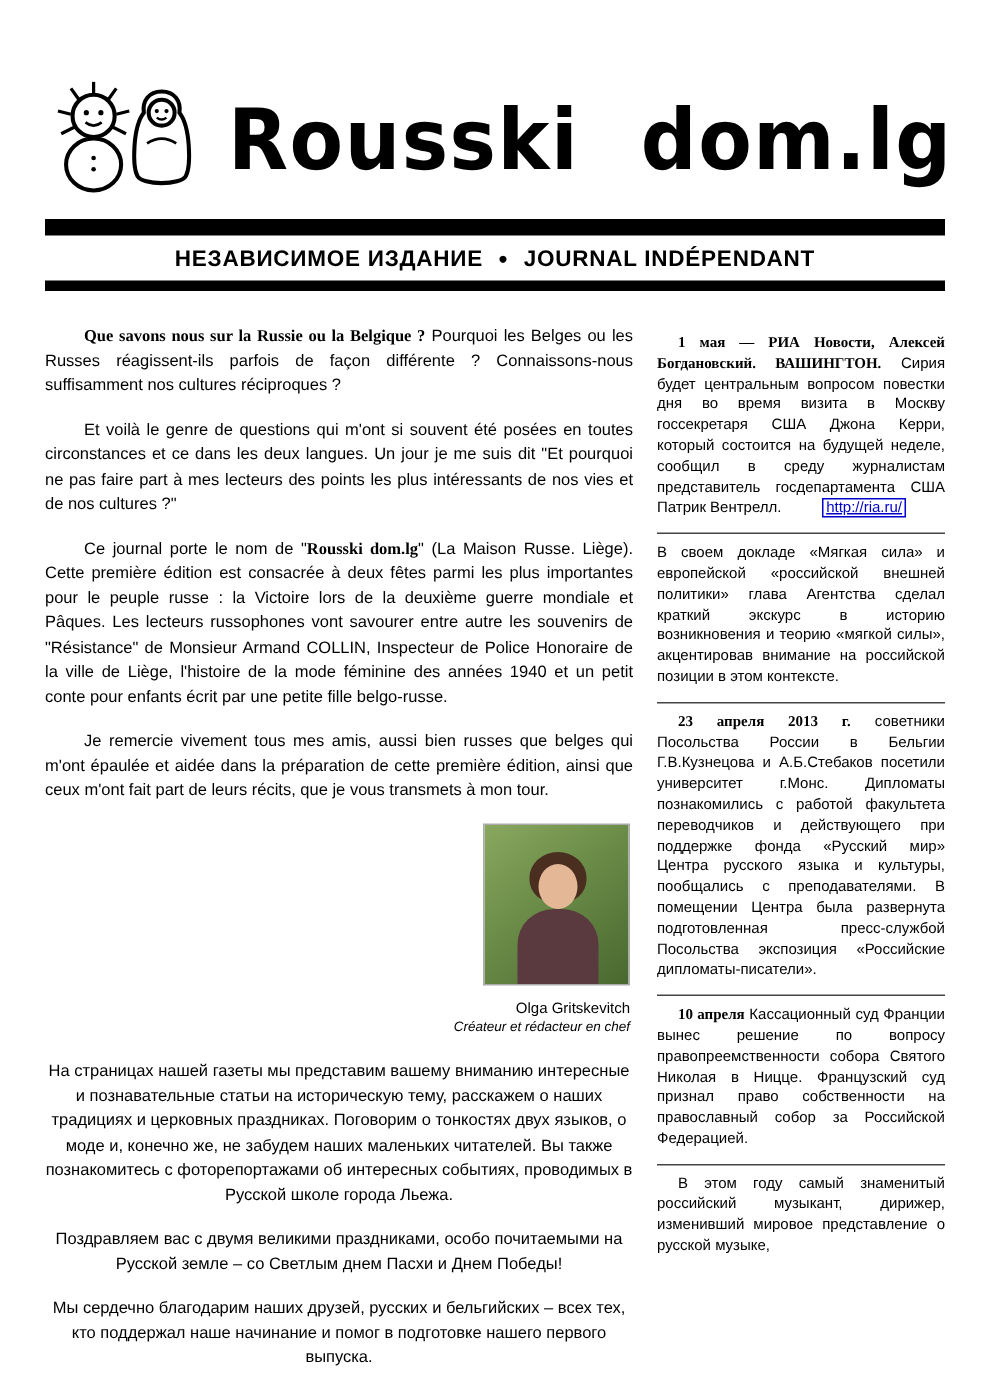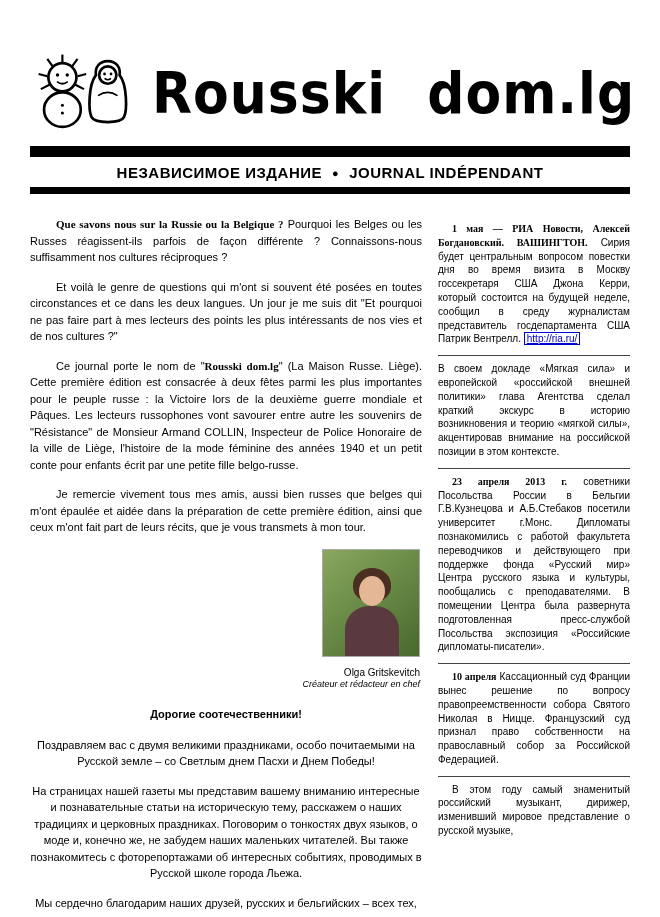--- a/index.html
+++ b/index.html
@@ -72,20 +72,21 @@
   .news-item p { margin: 0 0 6px 0; }
   .news-item p:last-child { margin-bottom: 0; }
   .indent { text-indent: 14px; }
   .link {
     color: #0000cc;
     text-decoration: underline;
     border: 1px solid #0000cc;
     padding: 0 2px;
     white-space: nowrap;
     cursor: pointer;
+    margin-left: 24px;
   }
 </style>
 </head>
 <body>
 
 <div class="page">
 
   <div class="masthead">
     <svg class="logo" viewBox="0 0 100 85" aria-hidden="true">
 
@@ -145,23 +146,22 @@
           <div class="hair"></div>
           <div class="face"></div>
         </div>
         <div class="photo-caption">
           <div class="name">Olga Gritskevitch</div>
           <div class="role">Créateur et rédacteur en chef</div>
         </div>
       </div>
 
       <div class="ru-block">
-        <div class="ru-heading">Дорогие соотечественники!</div>
+        <p>На страницах нашей газеты мы представим вашему вниманию интересные и познавательные статьи на историческую тему, расскажем о наших традициях и церковных праздниках. Поговорим о тонкостях двух языков, о моде и, конечно же, не забудем наших маленьких читателей. Вы также познакомитесь с фоторепортажами об интересных событиях, проводимых в Русской школе города Льежа.</p>
         <p>Поздравляем вас с двумя великими праздниками, особо почитаемыми на Русской земле – со Светлым днем Пасхи и Днем Победы!</p>
-        <p>На страницах нашей газеты мы представим вашему вниманию интересные и познавательные статьи на историческую тему, расскажем о наших традициях и церковных праздниках. Поговорим о тонкостях двух языков, о моде и, конечно же, не забудем наших маленьких читателей. Вы также познакомитесь с фоторепортажами об интересных событиях, проводимых в Русской школе города Льежа.</p>
         <p>Мы сердечно благодарим наших друзей, русских и бельгийских – всех тех, кто поддержал наше начинание и помог в подготовке нашего первого выпуска.</p>
       </div>
 
     </div>
 
     <div class="col-right">
 
       <div class="news-item">
         <p class="indent"><span class="b">1 мая — РИА Новости, Алексей Богдановский. ВАШИНГТОН.</span><span> Сирия будет центральным вопросом повестки дня во время визита в Москву госсекретаря США Джона Керри, который состоится на будущей неделе, сообщил в среду журналистам представитель госдепартамента США Патрик Вентрелл. </span><a class="link">http://ria.ru/</a></p>
       </div>

